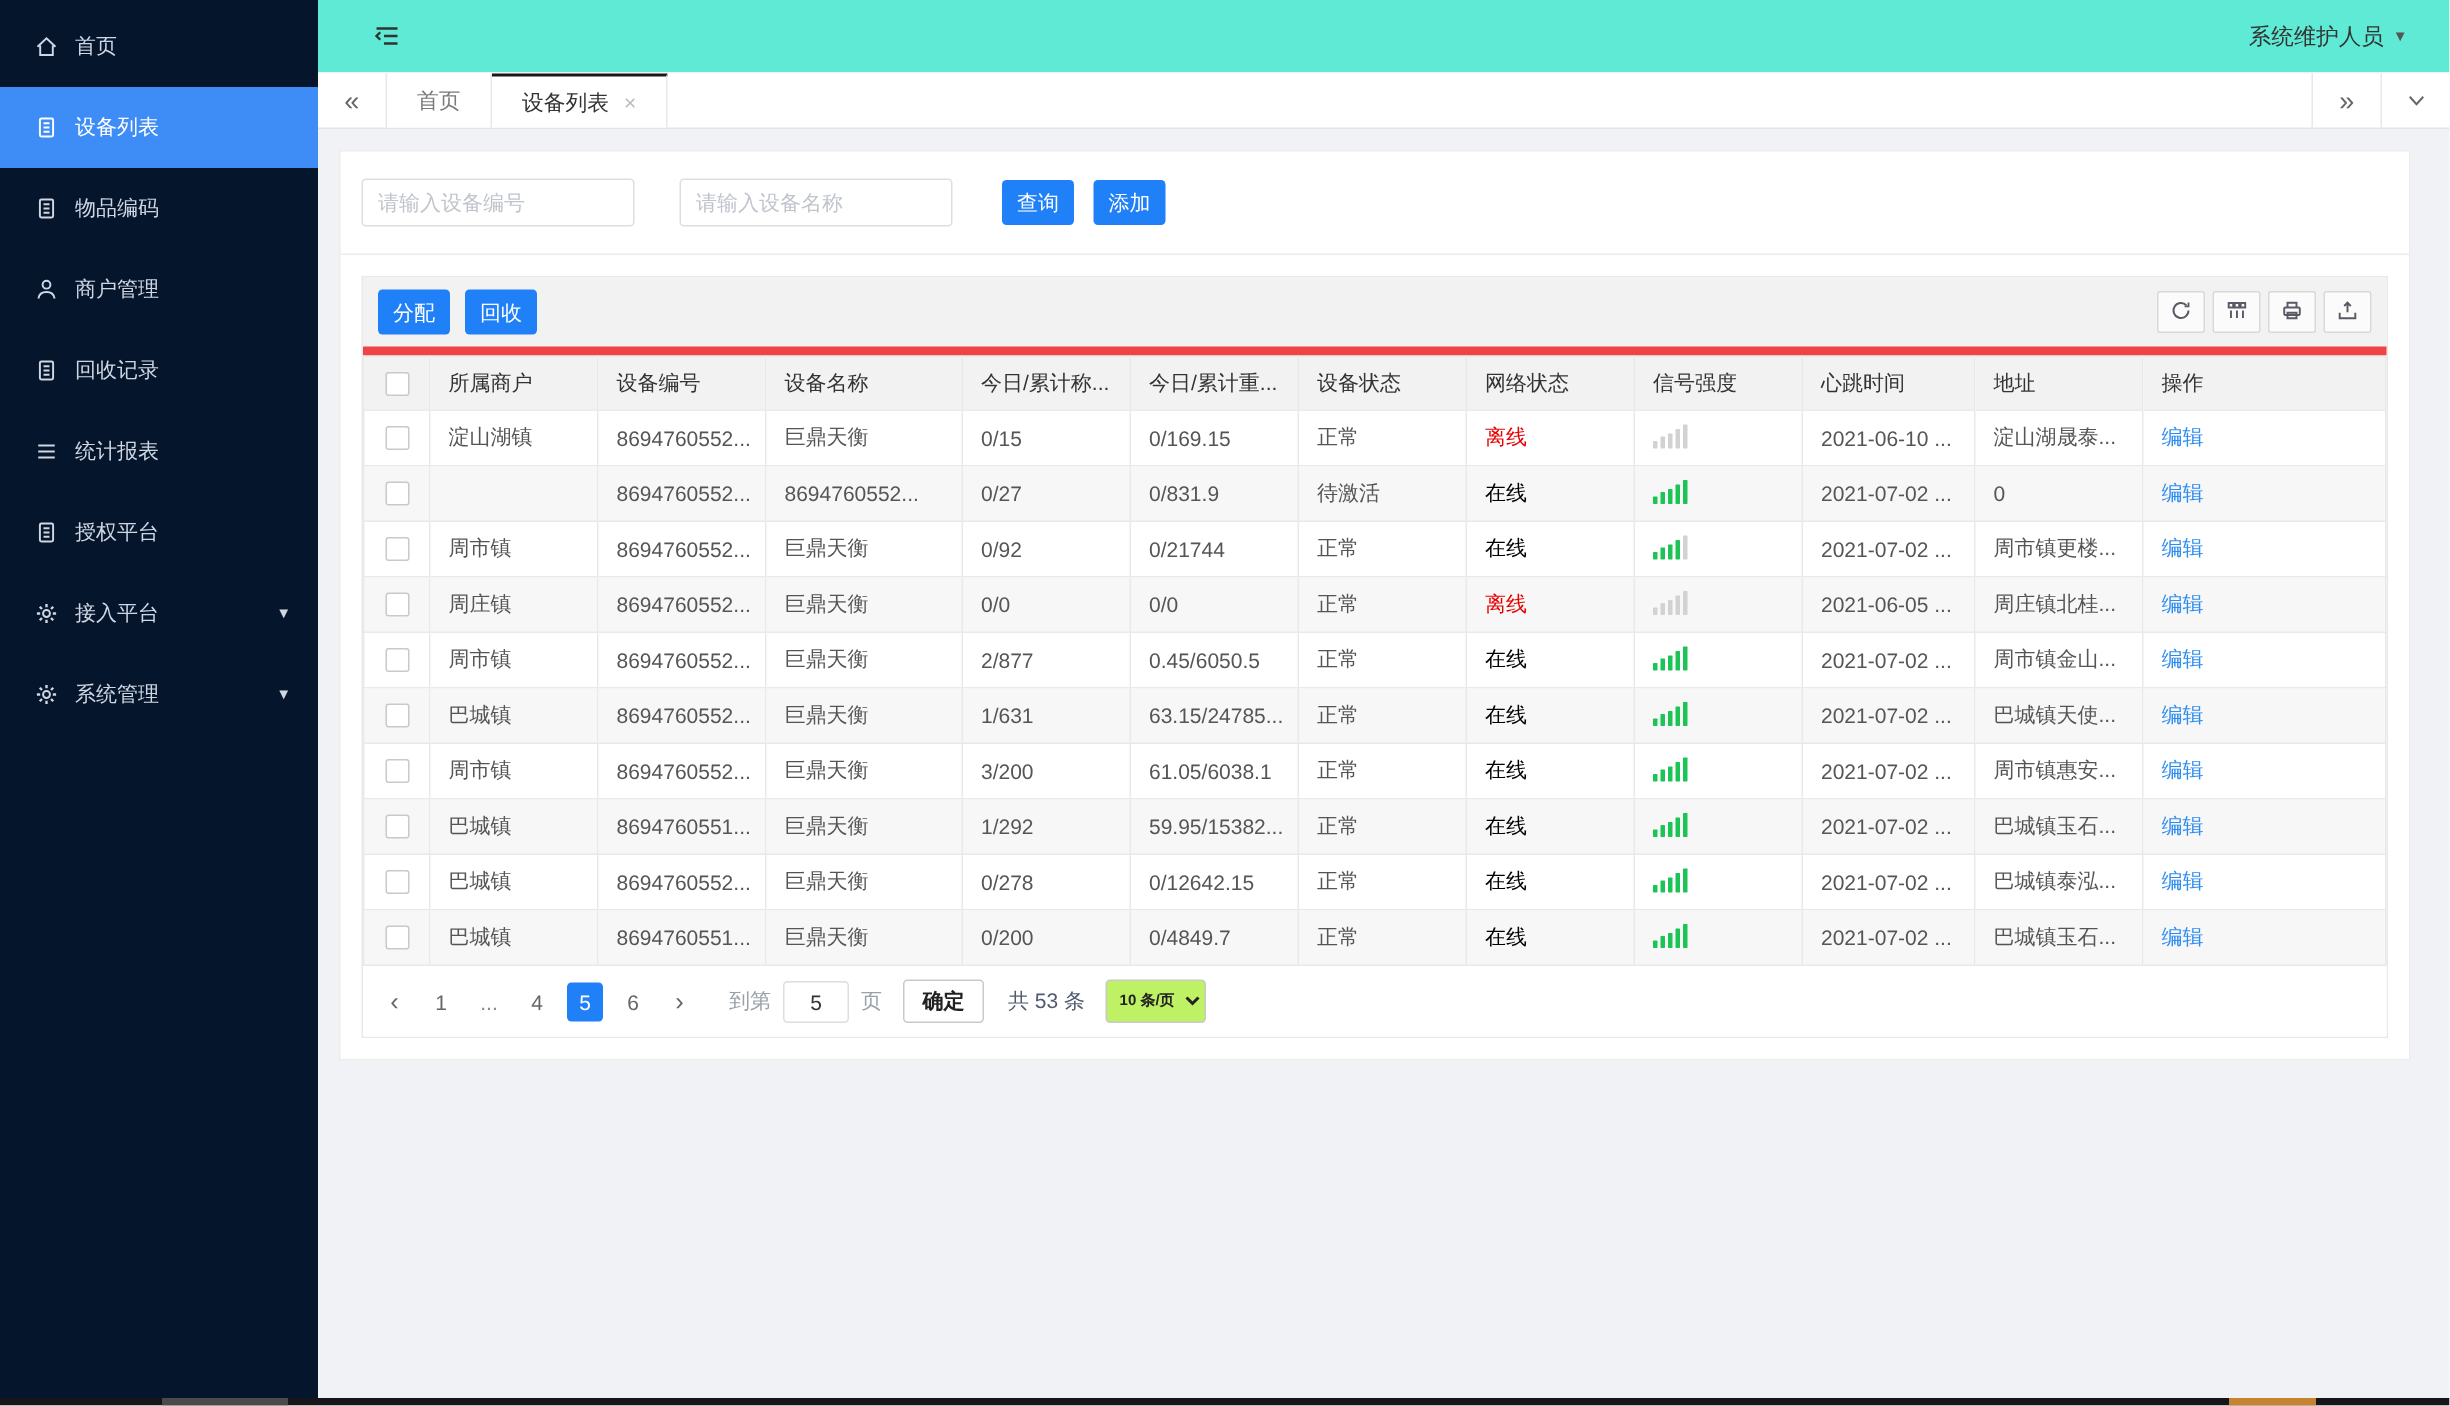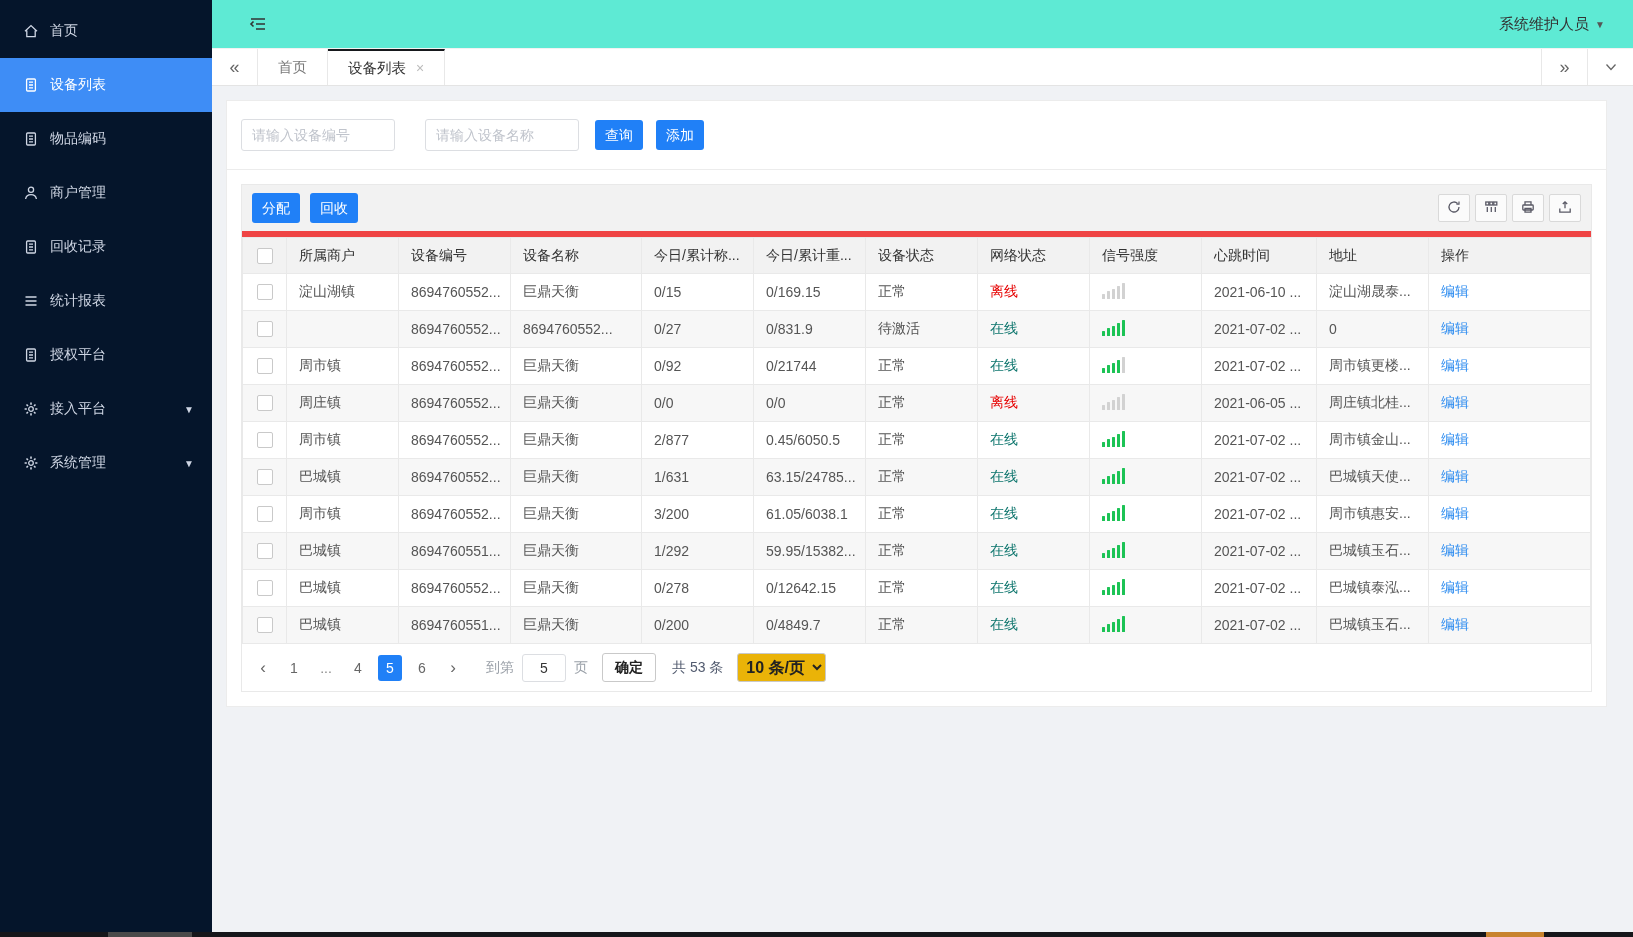--- a/index.html
+++ b/index.html
@@ -30,63 +30,63 @@
   .tab-arrow.right { border-right:none; border-left:1px solid #e8e8e8; }
   .tab { display:flex; align-items:center; gap:10px; padding:0 20px; border-right:1px solid #e8e8e8; color:#7a7a7a; font-size:14.5px; cursor:pointer; position:relative; background:#fff; }
   .tab.active { color:#333; border-top:2px solid #16181c; }
   .tab .close { color:#bbb; font-size:14px; cursor:pointer; }
   .tab-spacer { flex:1; }
   .chev-down { width:16px; height:16px; color:#666; }
 
   
   .card { background:#fff; margin:14px 26px 0 14px; border:1px solid #ececec; }
   .search-row { display:flex; align-items:center; padding:18px 14px; }
-  .search-input { width:154px; height:32px; border:1px solid #dcdee2; border-radius:3px; padding:0 10px; font-size:14px; color:#515a6e; outline:none; font-family:inherit; }
+  .search-input { width:182px; height:32px; border:1px solid #dcdee2; border-radius:3px; padding:0 10px; font-size:14px; color:#515a6e; outline:none; font-family:inherit; }
   .search-input::placeholder { color:#c0c4cc; }
   .search-input + .search-input { margin-left:30px; }
   .btn-blue { background:#2080f7; color:#fff; border:none; border-radius:3px; font-size:14px; padding:6px 10px; cursor:pointer; font-family:inherit; line-height:1.2; }
   .search-row .btn-blue { margin-left:13px; height:30px; }
-  .search-row .btn-blue:first-of-type { margin-left:16px; }
+  .search-row .btn-blue:first-of-type { margin-left:33px; }
   .card-divider { border-top:1px solid #ececec; }
 
   .table-wrap { margin:14px; border:1px solid #e9e9e9; }
   .grid-toolbar { background:#f2f2f2; padding:8px 10px; display:flex; align-items:center; border-bottom:6px solid #ef4444; }
   .grid-toolbar .btn-blue { margin-right:10px; height:30px; min-width:44px; }
   .tool-icons { margin-left:auto; display:flex; gap:5px; }
   .tool-btn { width:32px; height:28px; background:#fbfbfb; border:1px solid #d9d9d9; border-radius:2px; display:flex; align-items:center; justify-content:center; color:#5a5a66; cursor:pointer; }
 
   table { width:100%; border-collapse:collapse; table-layout:fixed; }
   th, td { border:1px solid #e9e9e9; padding:0 12px; height:37px; text-align:left; font-weight:normal; font-size:14px; color:#555; white-space:nowrap; overflow:hidden; }
   thead th { background:#f2f2f2; color:#333; height:36px; }
   tbody tr:nth-child(even) td { background:#f7f7f7; }
   th:first-child, td:first-child { width:44px; text-align:center; padding:0; }
   col.c-merchant{width:112px;} col.c-no{width:112px;} col.c-name{width:131px;}
   col.c-count{width:112px;} col.c-weight{width:112px;} col.c-status{width:112px;}
   col.c-net{width:112px;} col.c-signal{width:112px;} col.c-heart{width:115px;}
   col.c-addr{width:112px;}
   .cb { width:16px; height:16px; border:1px solid #c9c9c9; border-radius:2px; background:#fff; margin:0 auto; cursor:pointer; }
-  .net-online { color:#0f766e; }
+  .net-online { color:#000000; }
   .net-offline { color:#e60000; }
   .edit-link { color:#2d8cf0; cursor:pointer; }
   .sig { display:inline-flex; align-items:flex-end; gap:2px; height:16px; }
   .sig i { width:3px; background:#d2d2d2; display:inline-block; border-radius:0.5px; }
   .sig i.on { background:#1cc355; }
 
   
   .pager { display:flex; align-items:center; padding:9px 10px; background:#fff; gap:8px; }
   .pg-arrow { width:22px; text-align:center; color:#666; font-size:17px; cursor:pointer; }
   .pg-num { min-width:24px; height:26px; line-height:26px; text-align:center; color:#666; cursor:pointer; border-radius:3px; padding:0 3px; }
   .pg-num.active { background:#2080f7; color:#fff; cursor:default; }
   .pg-num.dots { cursor:default; color:#888; }
   .pg-goto-label { color:#9aa0a8; margin-left:14px; }
   .pg-input { width:44px; height:28px; border:1px solid #dcdee2; border-radius:3px; text-align:center; font-size:14px; color:#333; outline:none; font-family:inherit; }
   .pg-unit { color:#9aa0a8; }
   .pg-confirm { background:#fff; border:1px solid #c9c9c9; border-radius:3px; height:29px; padding:0 12px; font-size:14px; color:#222; font-weight:bold; cursor:pointer; margin-left:6px; font-family:inherit; }
   .pg-total { color:#515a6e; margin-left:8px; }
-  .pg-size { height:29px; border:1px solid #c9c9c9; border-radius:3px; font-size:16px; color:#222; padding:0 4px; margin-left:6px; font-family:inherit; background:#eab308; cursor:pointer; font-weight:bold; }
+  .pg-size { height:29px; border:1px solid #c9c9c9; border-radius:3px; font-size:10px; color:#222; padding:0 4px; margin-left:6px; font-family:inherit; background:#bef264; cursor:pointer; font-weight:bold; }
 
   
   .bottom-strip { position:absolute; left:0; bottom:0; width:1633px; height:5px; background:#16161a; }
   .bottom-strip .seg-gray { position:absolute; left:108px; width:84px; height:5px; background:#4a4a4a; }
   .bottom-strip .seg-orange { position:absolute; left:1486px; width:58px; height:5px; background:#c8832e; }
 </style>
 </head>
 <body>
 
 <div class="sidebar">

